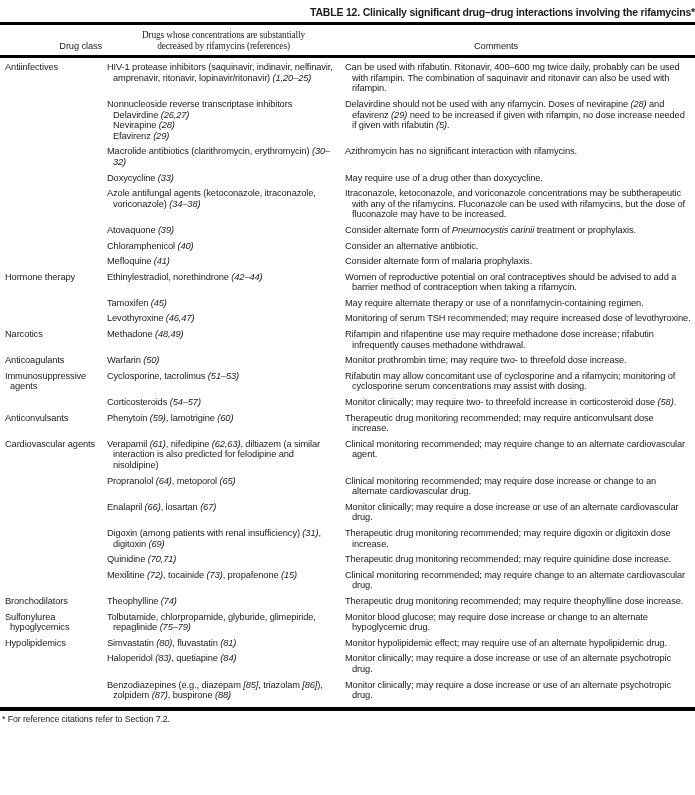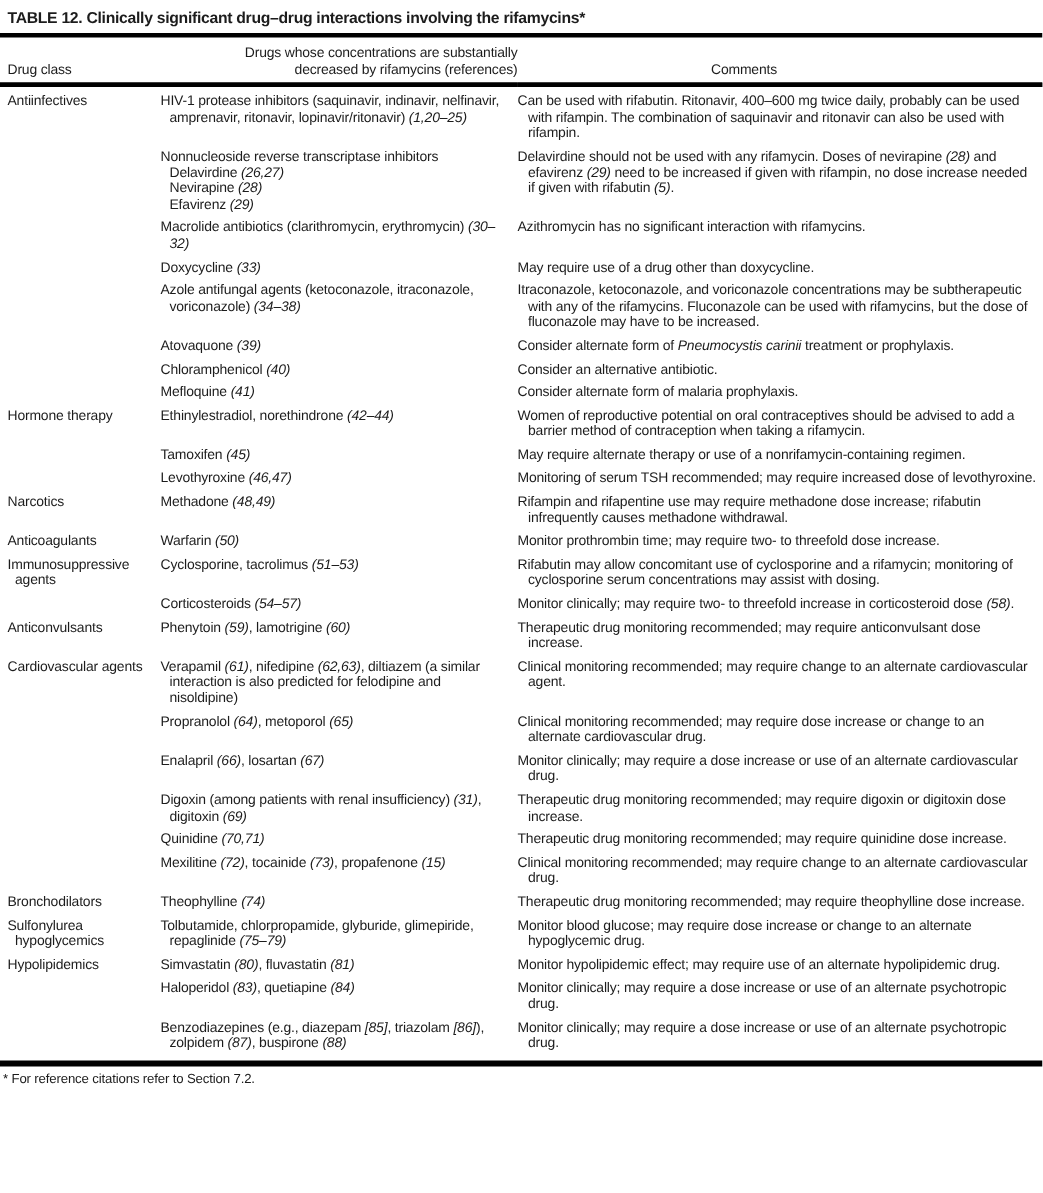--- a/index.html
+++ b/index.html
@@ -15,20 +15,21 @@
     color: #1c1c1c;
     -webkit-font-smoothing: antialiased;
   }
   .page { padding: 4px 0 0 0; }
   .title {
     font-size: 10.5px;
     font-weight: bold;
     letter-spacing: -0.2px;
     padding: 2px 0 4px 5px;
     white-space: nowrap;
+    text-align: right;
   }
   .rule { background: #000; width: 695px; }
   .rule-top { height: 3px; }
   .rule-bottom { height: 4px; margin-top: 1px; }
   table {
     width: 695px;
     border-collapse: collapse;
     table-layout: fixed;
     font-size: 9.3px;
     line-height: 1.14;
@@ -41,23 +42,24 @@
     vertical-align: top;
     text-align: left;
     font-weight: normal;
     padding: 0;
   }
   thead th {
     vertical-align: bottom;
     padding-top: 5px;
     padding-bottom: 4px;
     border-bottom: 3px solid #000;
+    text-align: right;
   }
   .th-class { padding-left: 5px; }
-  .th-drugs { text-align: right; }
+  .th-drugs { text-align: center; font-family: Liberation Serif, serif; }
   .th-comments { text-align: center; padding-right: 48px; }
   tbody td { padding-bottom: 5px; }
   tbody tr:first-child td { padding-top: 4px; }
   .class-cell {
     padding-left: 10px;
     text-indent: -5px;
     padding-right: 6px;
   }
   .drugs-cell { padding-left: 5px; padding-right: 10px; }
   .drug-line.hang { padding-left: 6px; text-indent: -6px; }

